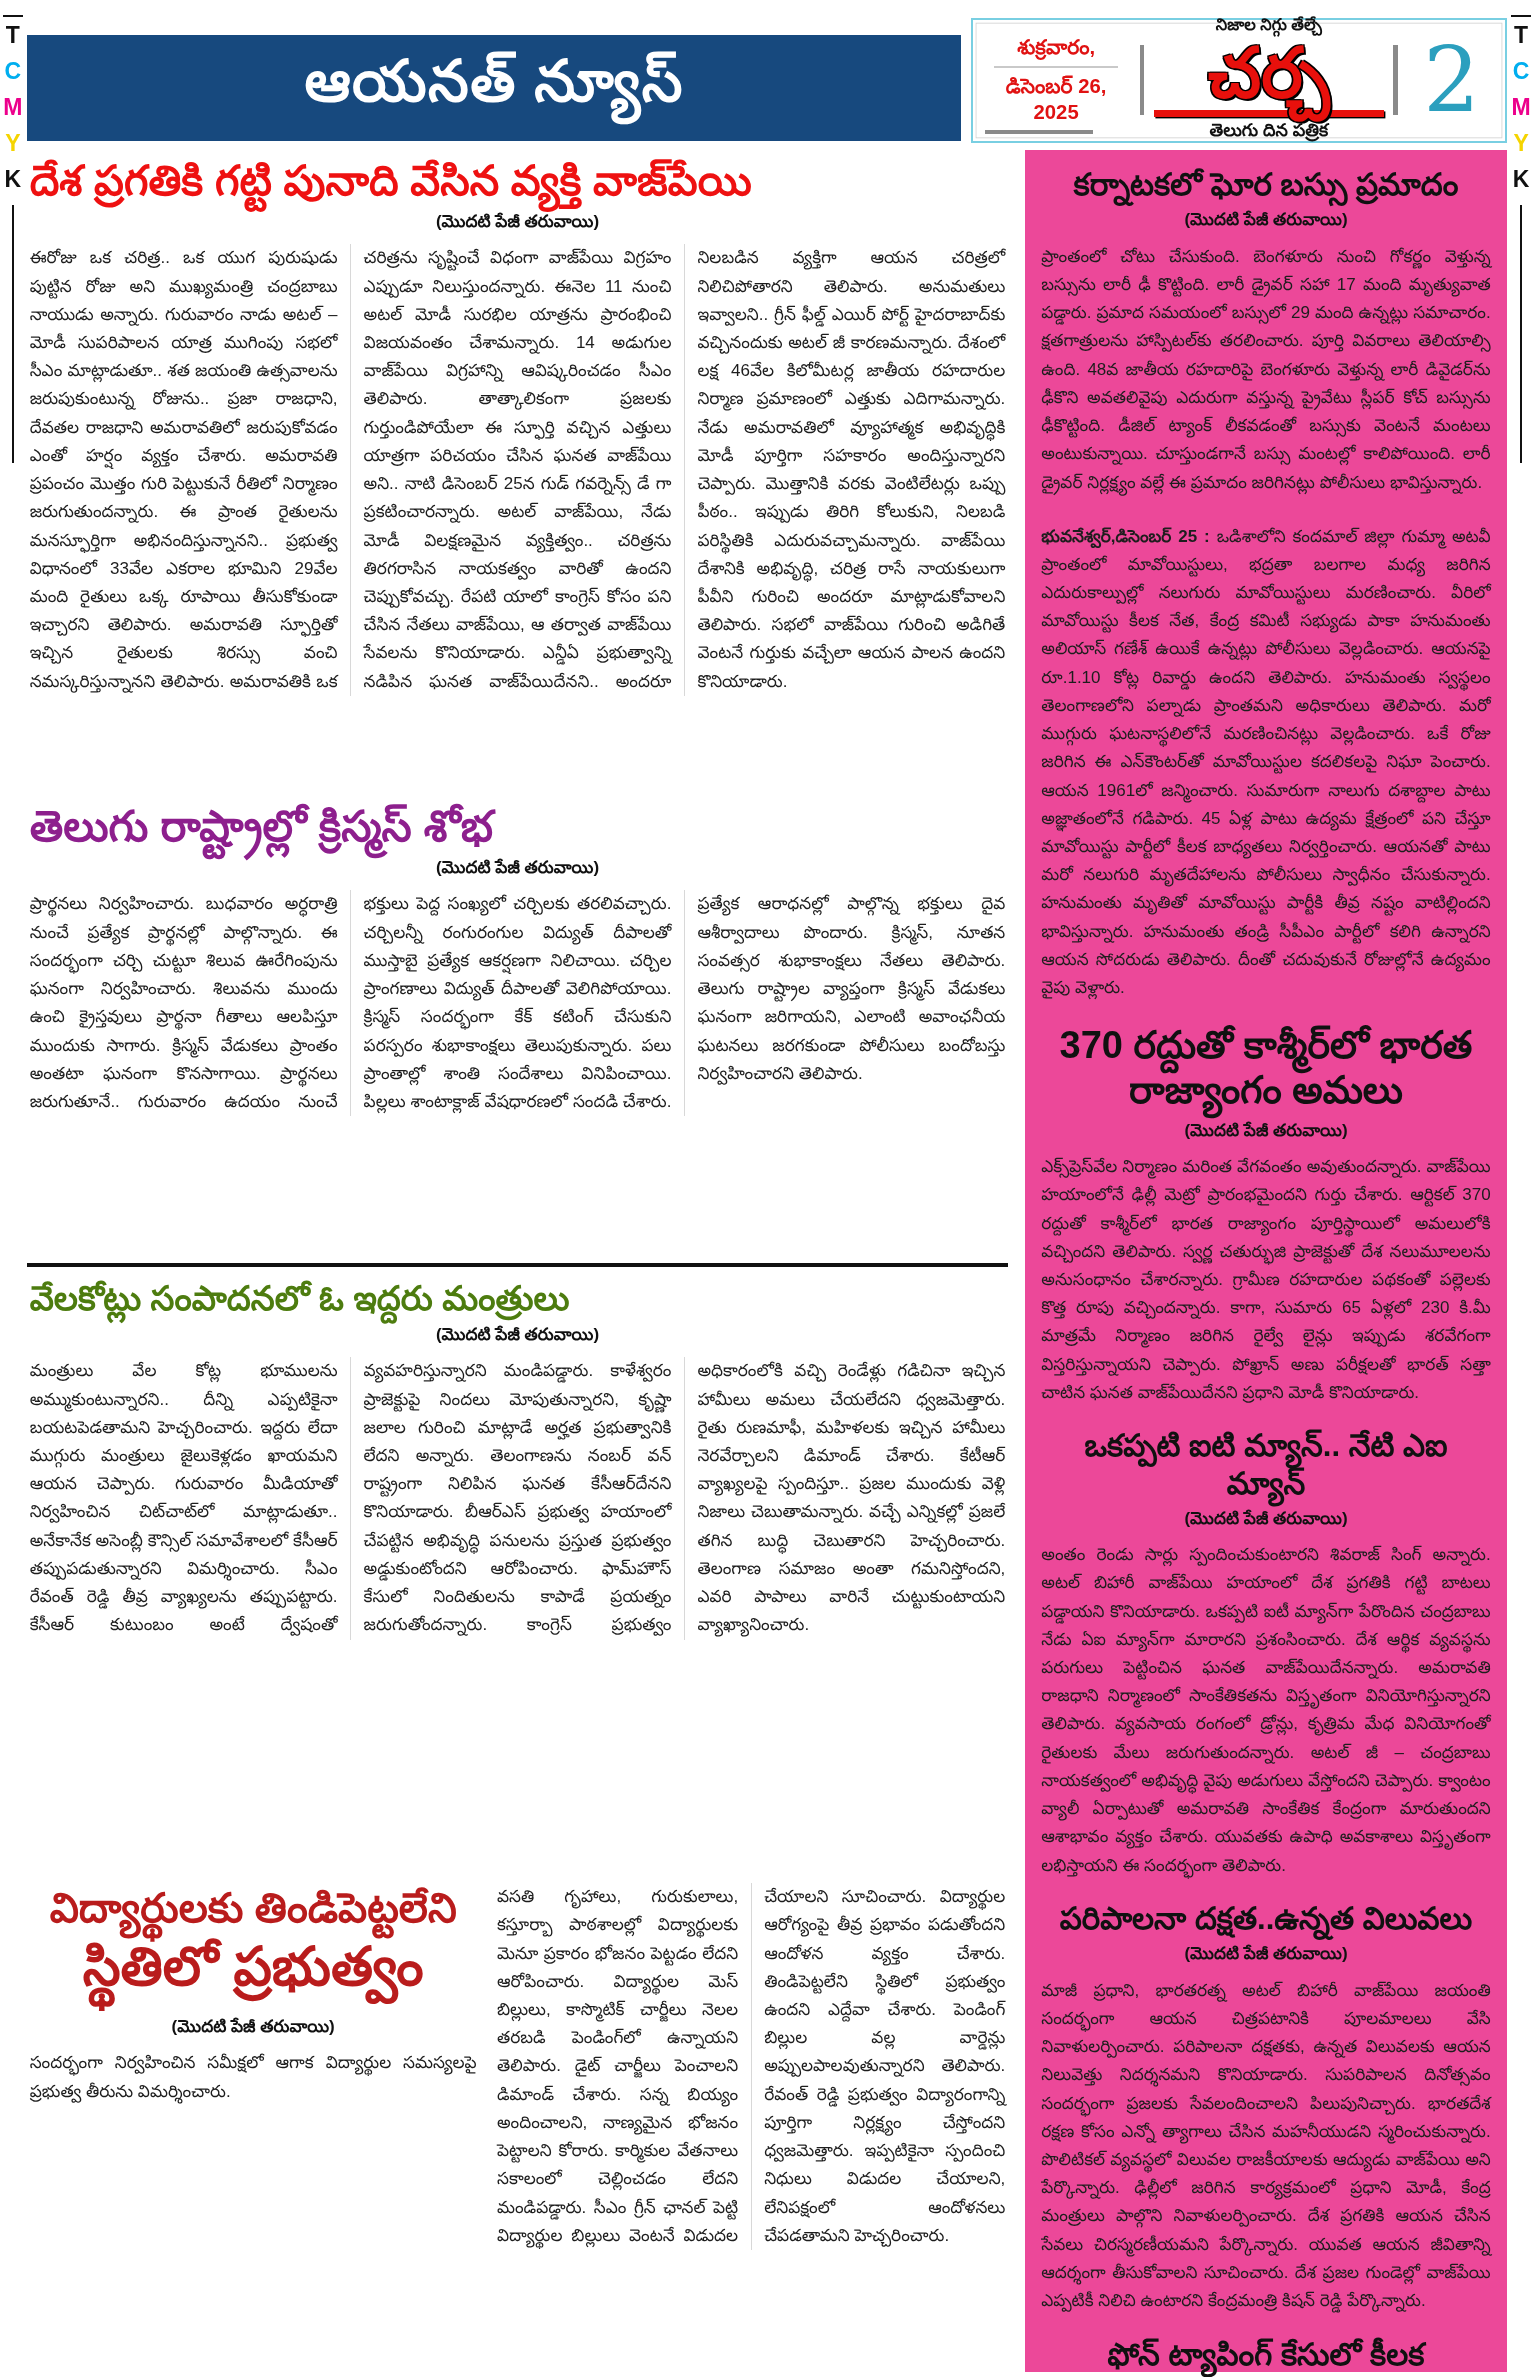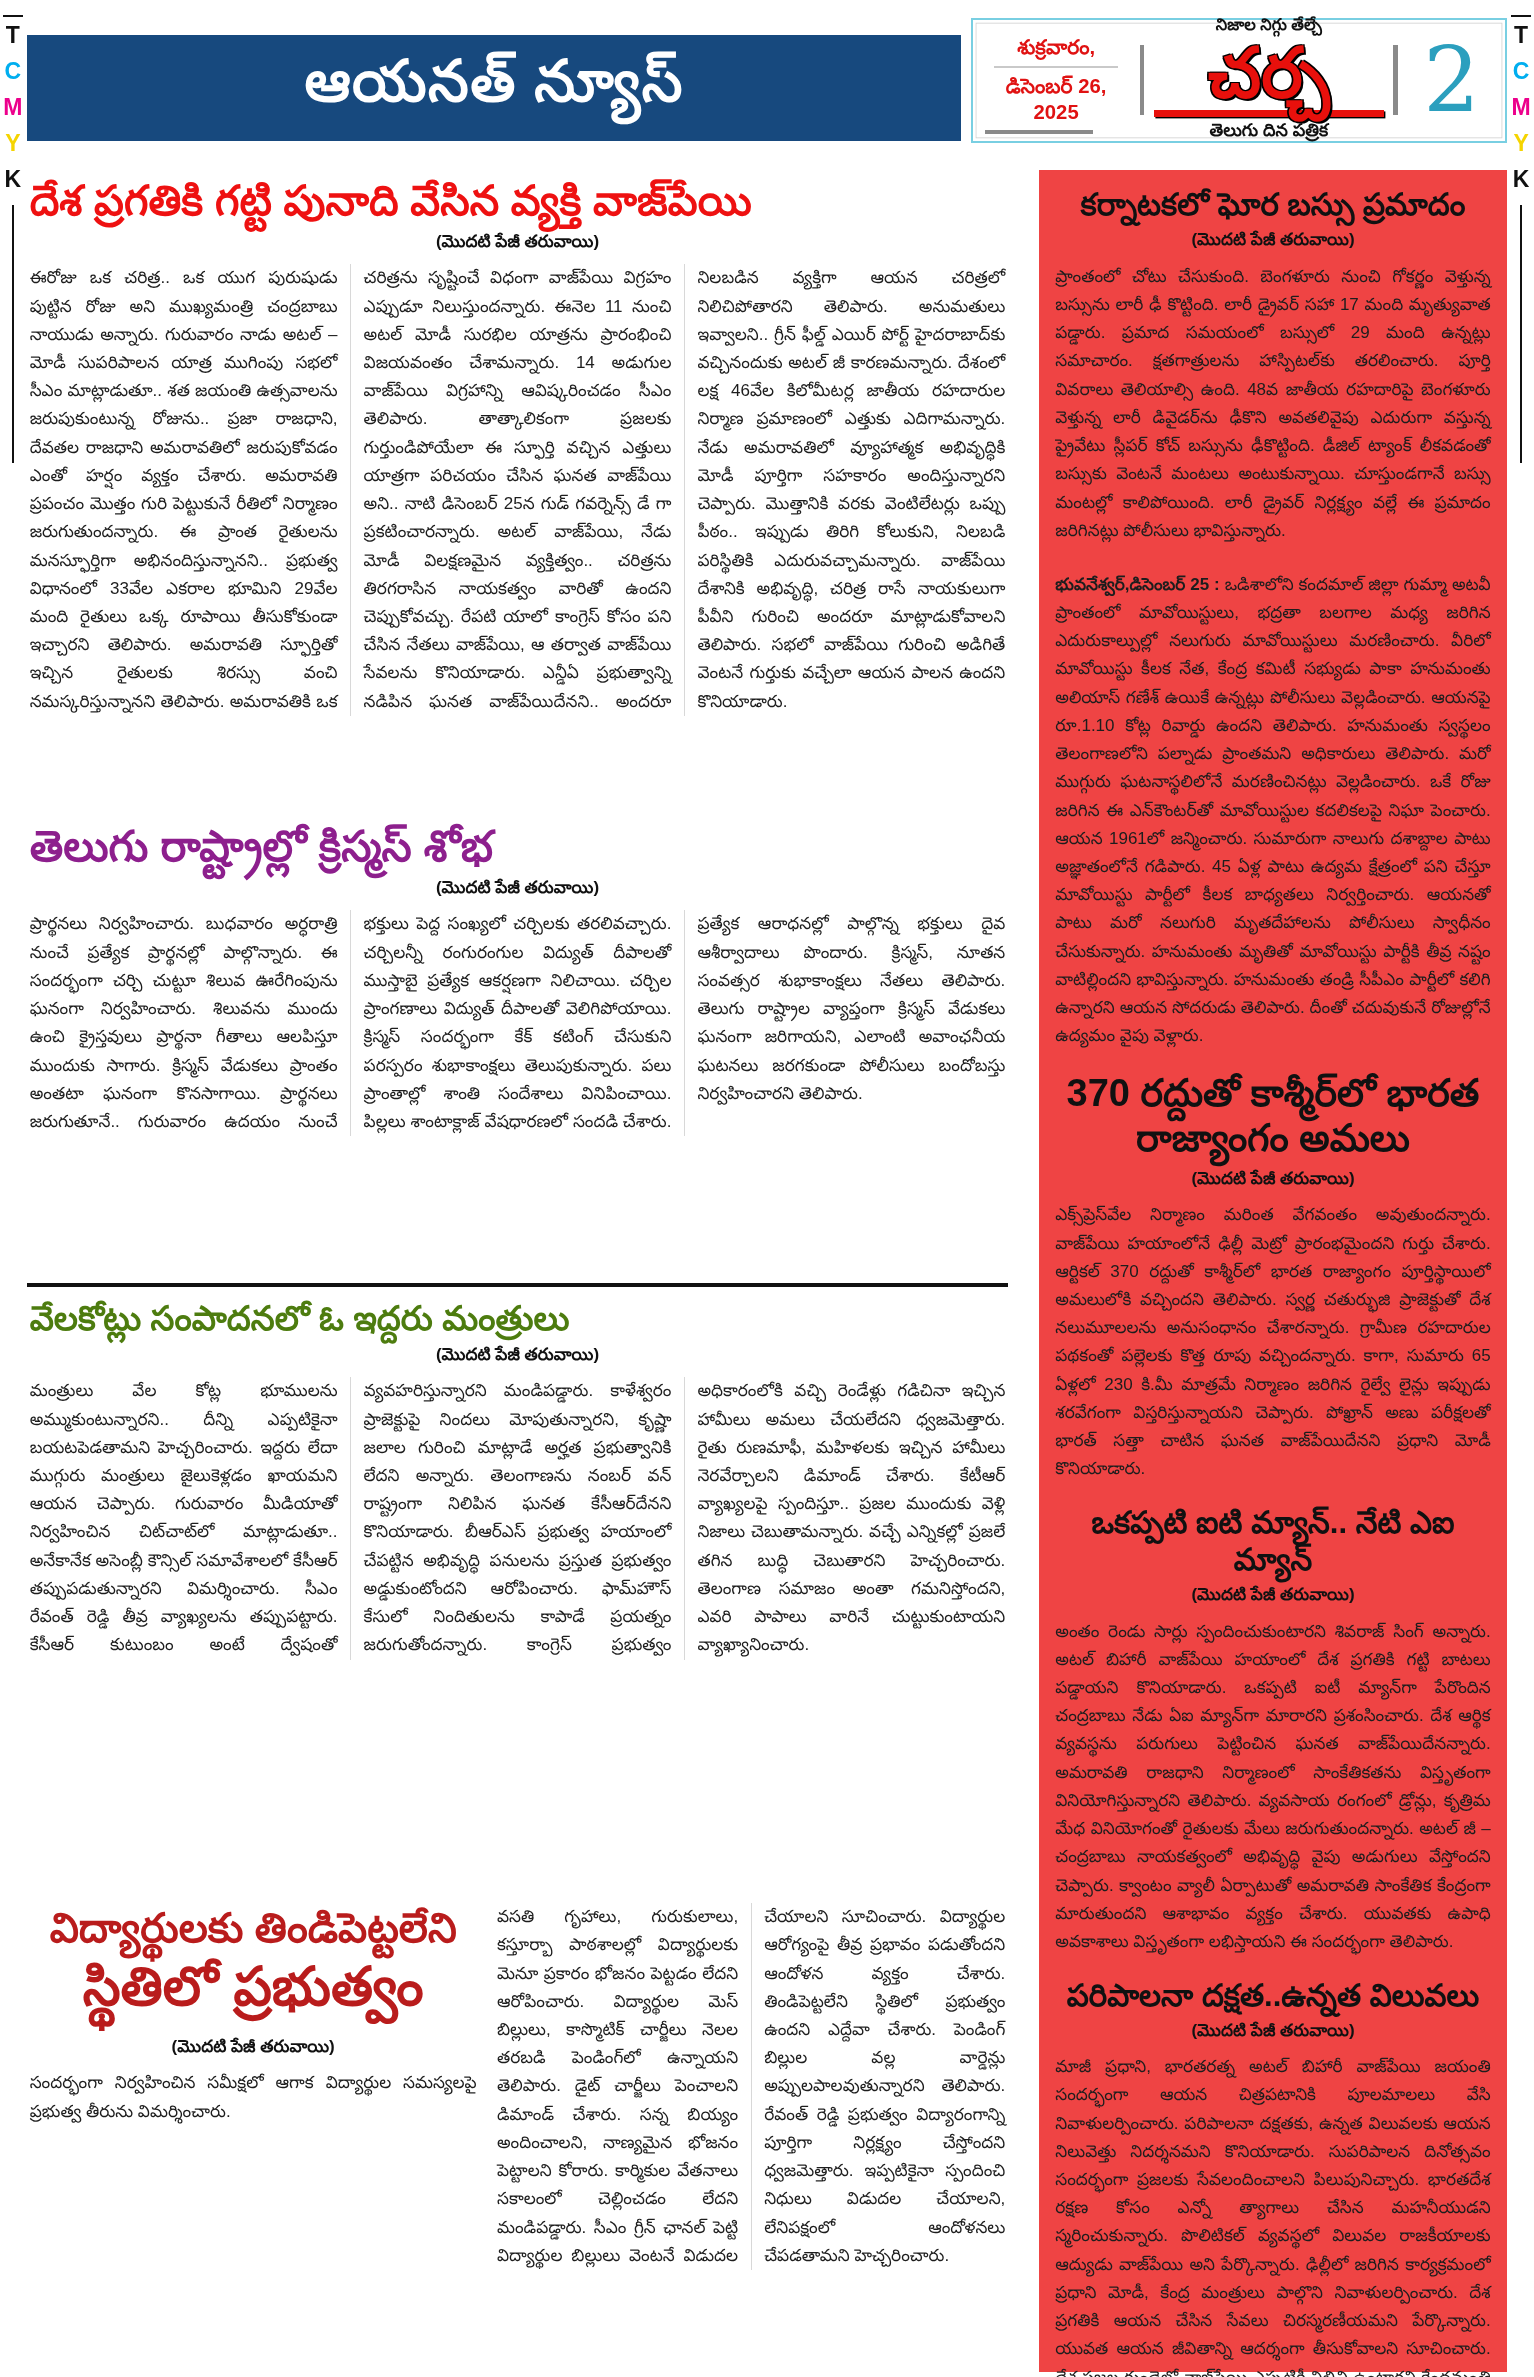--- a/index.html
+++ b/index.html
@@ -37,23 +37,23 @@
   .logo-block{flex:1; text-align:center;}
   .logo-tagline{font-size:16.3px; color:#111; font-weight:bold;}
   .logo-main{
     display:inline-block; font-size:70px; font-weight:bold; color:#e8100c; line-height:1.0;
     text-shadow:2px 2px 0 #000, -1.4px -1.4px 0 #000, 1.4px -1.4px 0 #000, -1.4px 1.4px 0 #000;
   }
   .logo-bar{width:230px; height:7.5px; background:#e8100c; margin:1.4px auto 2.7px auto; box-shadow:1.4px 1.4px 0 #000;}
   .logo-sub{font-size:17.6px; color:#111; font-weight:bold;}
   .pagenum{width:88px; text-align:center; color:#2b9fbe; font-size:89px; font-family:"DejaVu Serif", serif; line-height:1;}
   
-  .content{position:absolute; left:27px; right:27px; top:150px; bottom:5.4px; display:flex; gap:31px;margin-top:20px;}
+  .content{position:absolute; left:27px; right:27px; top:150px; bottom:5.4px; display:flex; gap:17px;}
   .left-col{width:981px; display:flex; flex-direction:column;}
-  .right-col{flex:1; background:#ef4444; padding:5.4px 13.6px 11px 13.6px;}
+  .right-col{flex:1; background:#ec4899; padding:5.4px 13.6px 11px 13.6px;}
   
   .article{padding:4.1px 2.7px 6.8px 2.7px;}
   .hl{font-weight:bold; text-align:left; line-height:1.15; margin:2.7px 0 4.1px 0;}
   .hl-red{color:#ee1111; font-size:42px;}
   .hl-purple{color:#8d1f8d; font-size:43px;}
   .hl-pink{color:#4d7c0f; font-size:34px;}
   .hl-navy{color:#b91c1c;}
   .continued{text-align:center; font-weight:bold; font-size:17px; margin:6.8px 0 9.5px 0; color:#111;}
   .bodytext{
     font-size:17px; line-height:1.66; text-align:justify; color:#1d1d1d;

